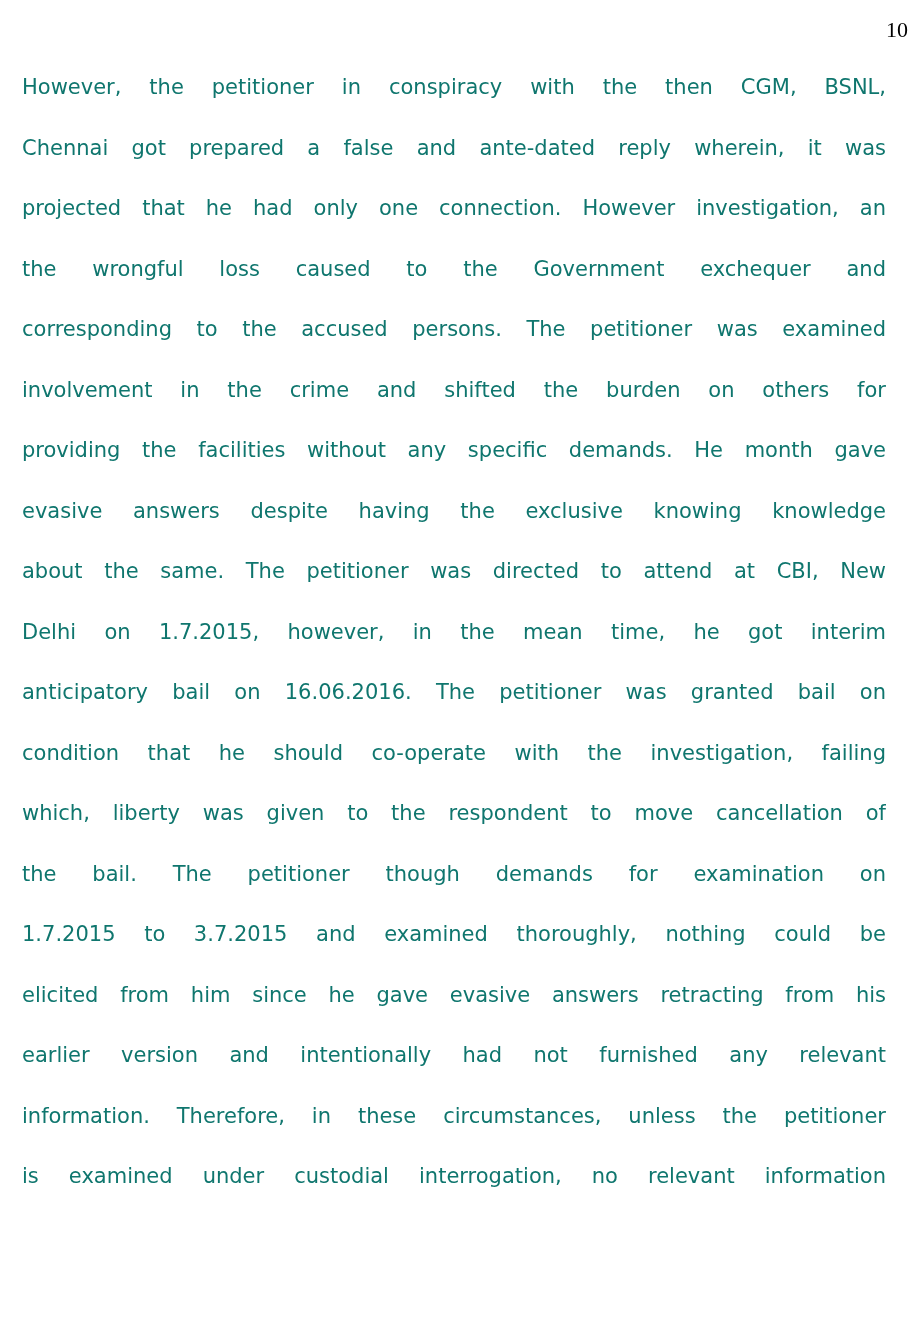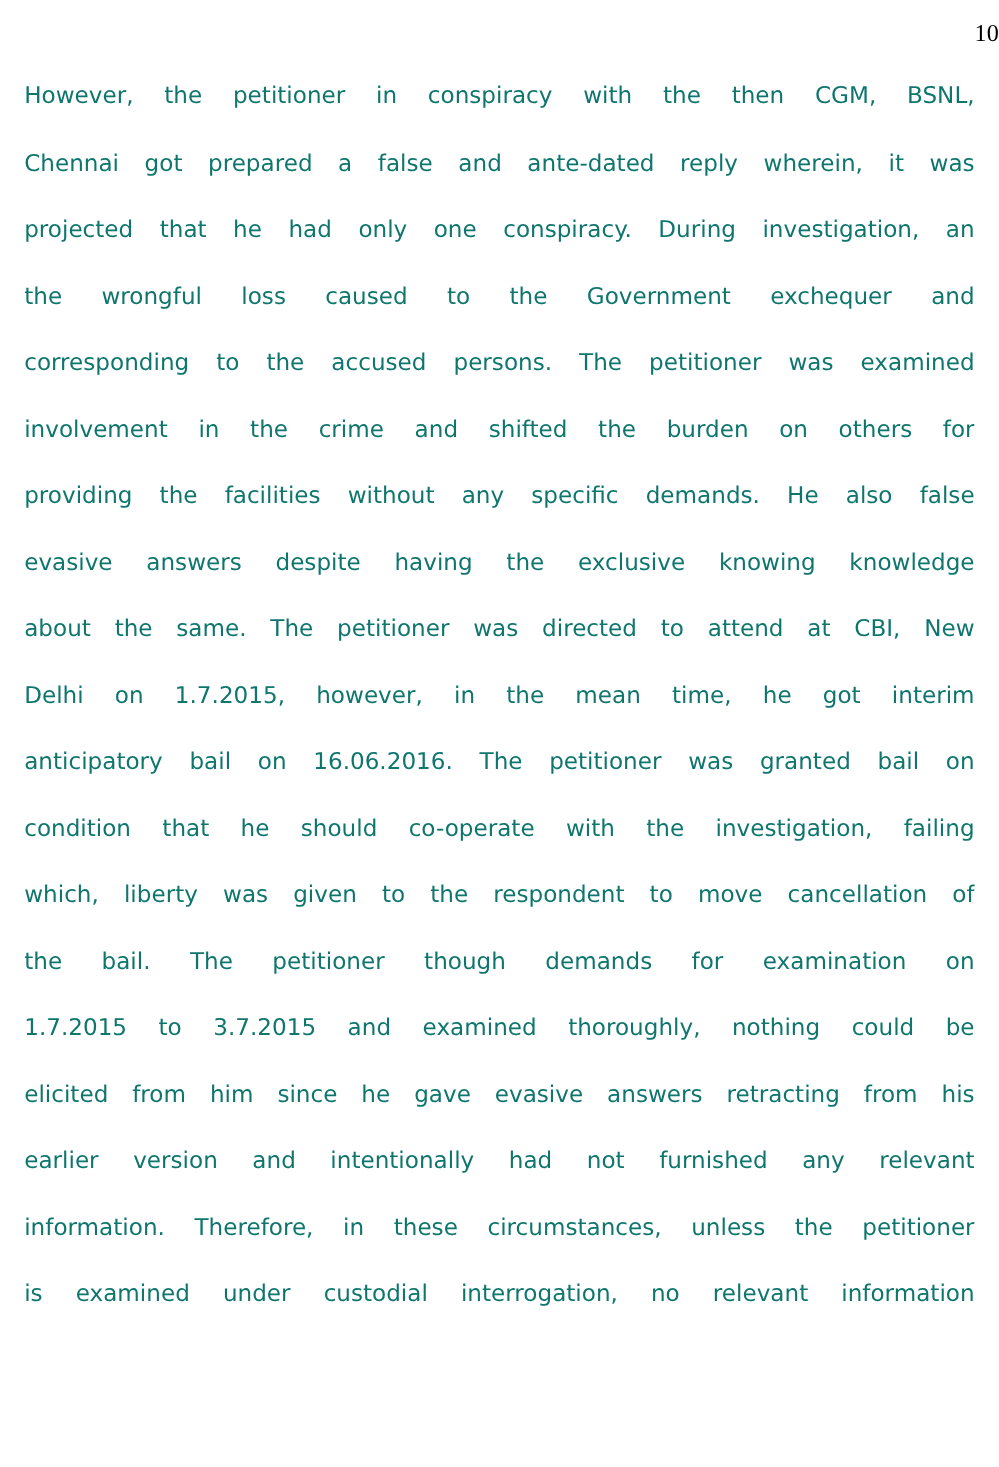--- a/index.html
+++ b/index.html
@@ -40,25 +40,25 @@
 </style>
 </head>
 <body>
 
 <div class="page">
   <div class="page-number">10</div>
 
   <div class="body-text">
     <div class="text-line">However, the petitioner in conspiracy with the then CGM, BSNL,</div>
     <div class="text-line">Chennai got prepared a false and ante-dated reply wherein, it was</div>
-    <div class="text-line">projected that he had only one conspiracy. During investigation, an</div>
+    <div class="text-line">projected that he had only one connection. However investigation, an</div>
     <div class="text-line">the wrongful loss caused to the Government exchequer and</div>
     <div class="text-line">corresponding to the accused persons. The petitioner was examined</div>
     <div class="text-line">involvement in the crime and shifted the burden on others for</div>
-    <div class="text-line">providing the facilities without any specific demands. He also false</div>
+    <div class="text-line">providing the facilities without any specific demands. He month gave</div>
     <div class="text-line">evasive answers despite having the exclusive knowing knowledge</div>
     <div class="text-line">about the same. The petitioner was directed to attend at CBI, New</div>
     <div class="text-line">Delhi on 1.7.2015, however, in the mean time, he got interim</div>
     <div class="text-line">anticipatory bail on 16.06.2016. The petitioner was granted bail on</div>
     <div class="text-line">condition that he should co-operate with the investigation, failing</div>
     <div class="text-line">which, liberty was given to the respondent to move cancellation of</div>
     <div class="text-line">the bail. The petitioner though demands for examination on</div>
     <div class="text-line">1.7.2015 to 3.7.2015 and examined thoroughly, nothing could be</div>
     <div class="text-line">elicited from him since he gave evasive answers retracting from his</div>
     <div class="text-line">earlier version and intentionally had not furnished any relevant</div>

